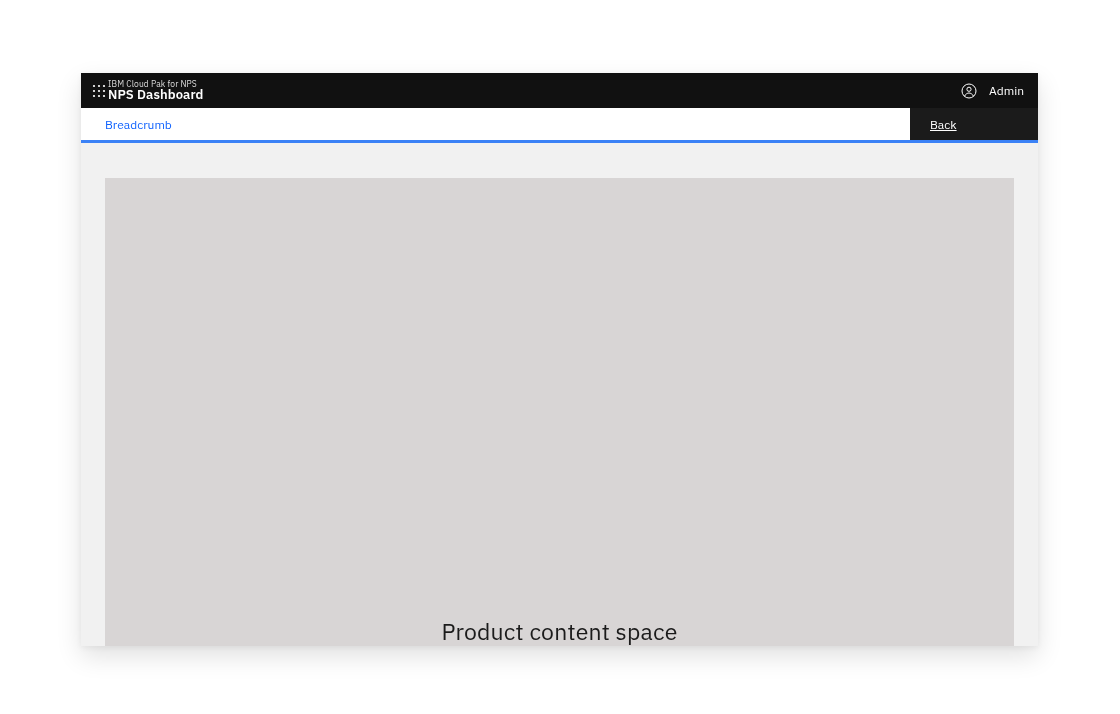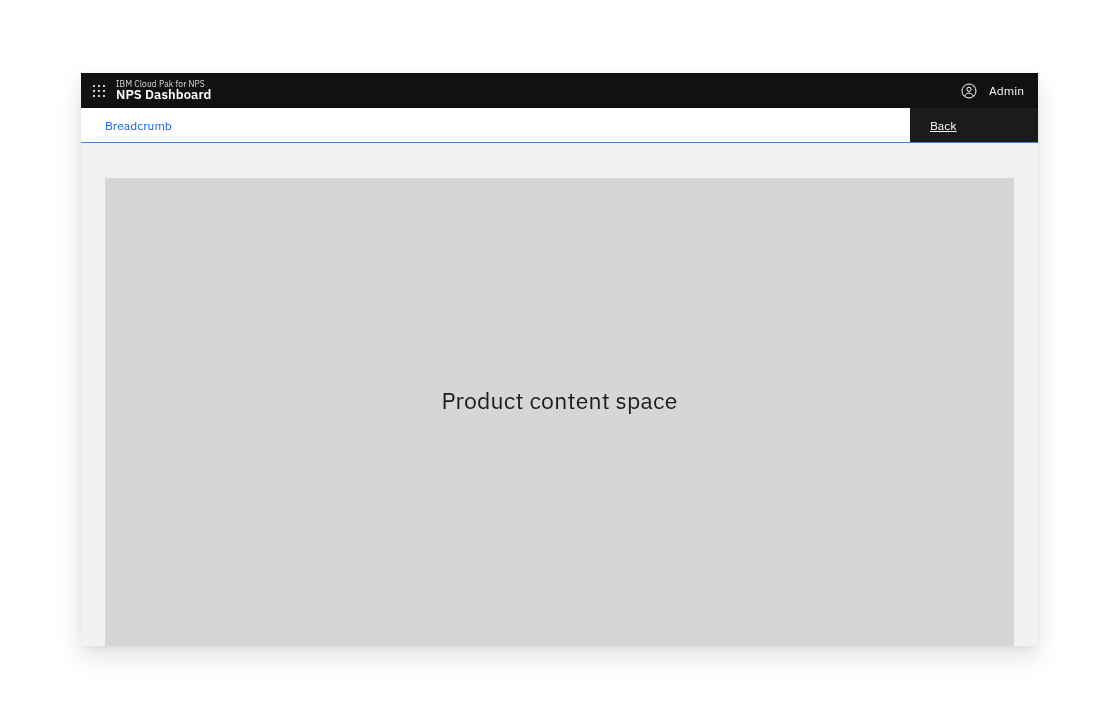--- a/index.html
+++ b/index.html
@@ -31,21 +31,21 @@
   .app-switcher {
     width: 18px;
     height: 18px;
     display: flex;
     align-items: center;
     justify-content: center;
     cursor: pointer;
   }
   .app-switcher svg { display: block; }
   .product-titles {
-    margin-left: 8px;
+    margin-left: 0;
     display: flex;
     flex-direction: column;
     line-height: 1.1;
   }
   .product-suite {
     font-size: 8.5px;
     font-weight: 400;
     color: #dcdcdc;
     letter-spacing: 0.1px;
   }
@@ -64,21 +64,21 @@
   }
   .user-icon svg { display: block; }
   .user-label {
     font-size: 12px;
     color: #ffffff;
   }
   .actionbar {
     height: 35px;
     display: flex;
     align-items: stretch;
-    border-bottom: 1px solid #3b82f6;
+    border-bottom: 3px solid #3b82f6;
     background: #ffffff;
   }
   .breadcrumb-region {
     flex: 1;
     display: flex;
     align-items: center;
     padding-left: 24px;
   }
   .breadcrumb-link {
     font-size: 12px;
@@ -105,21 +105,21 @@
   }
   .content-area {
     padding: 35px 24px 0 24px;
     height: calc(100% - 70px);
   }
   .content-placeholder {
     background: #d8d5d5;
     width: 100%;
     height: 100%;
     display: flex;
-    align-items: center;
+    align-items: flex-end;
     justify-content: center;
   }
   .placeholder-text {
     font-size: 23px;
     font-weight: 400;
     color: #1b1b1b;
     margin-top: -24px;
     letter-spacing: 0.2px;
   }
 </style>

